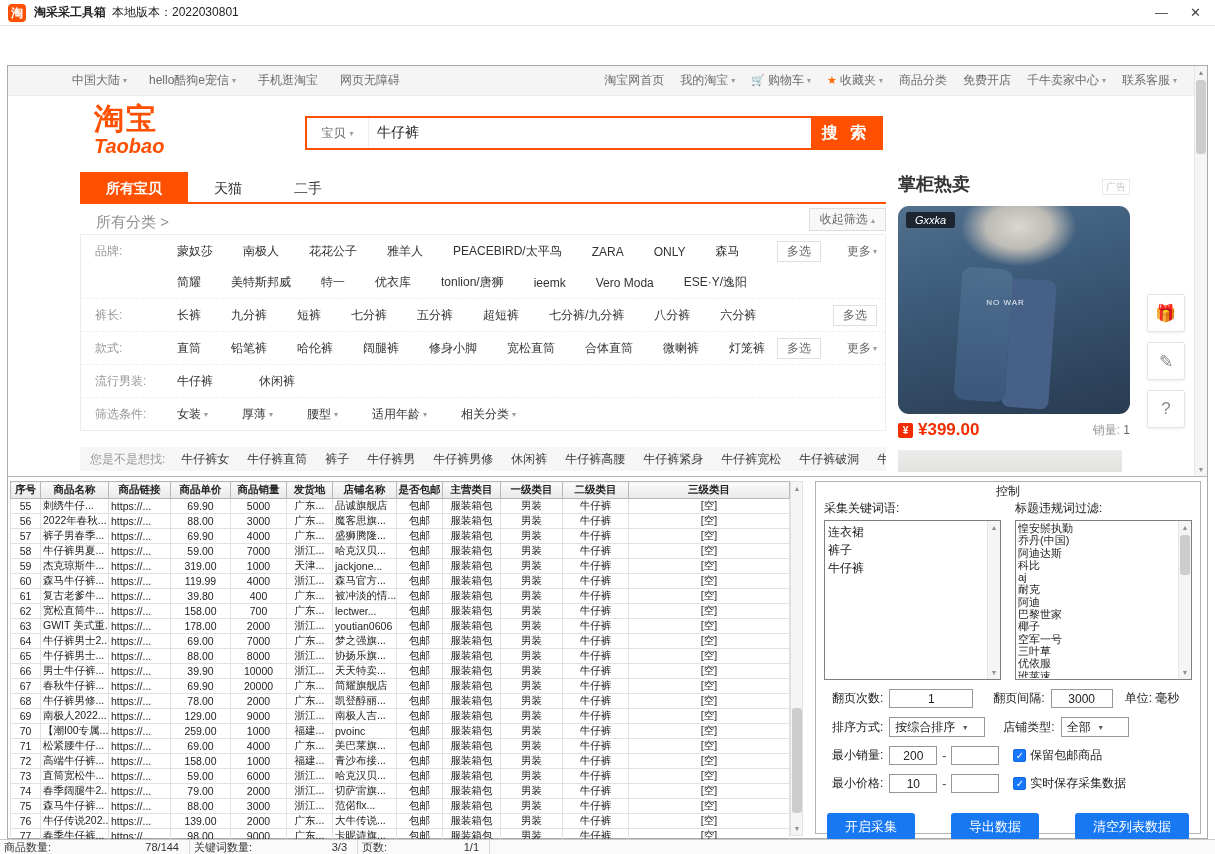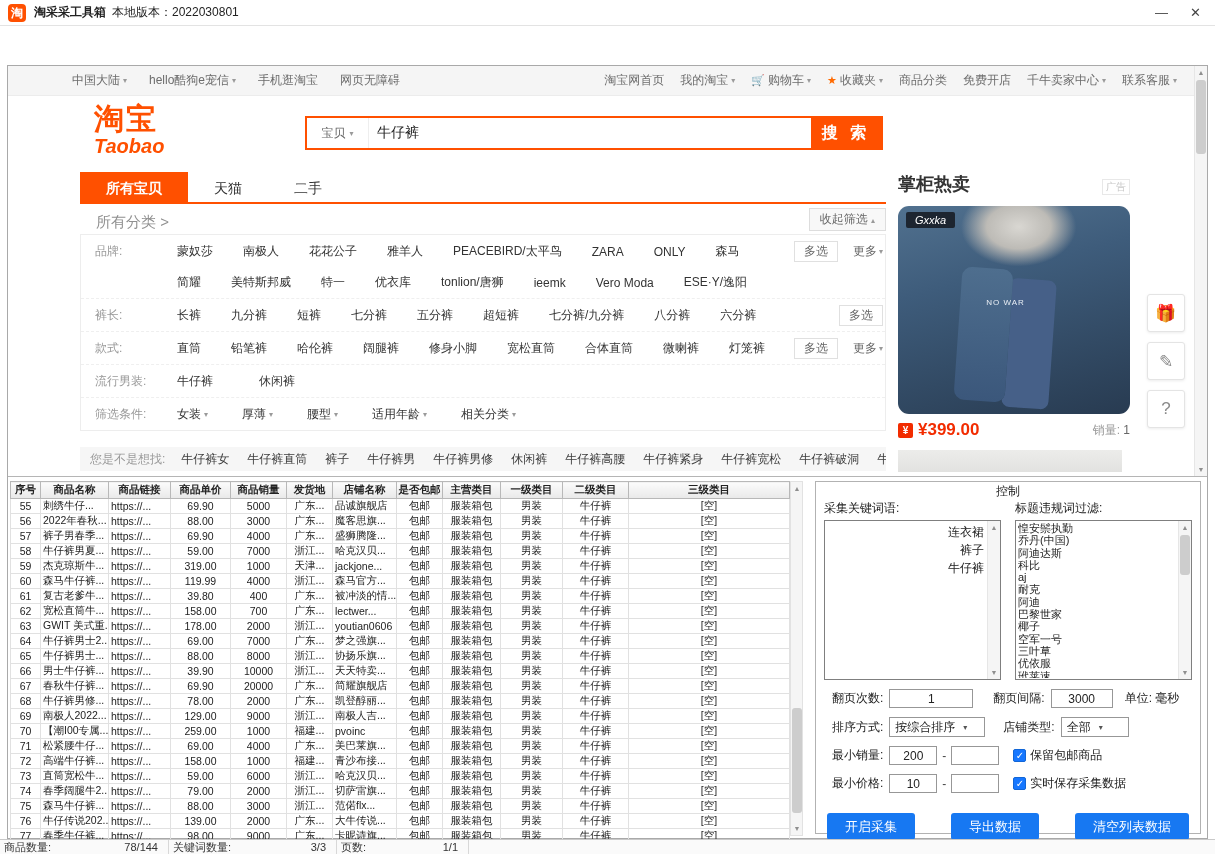--- a/index.html
+++ b/index.html
@@ -50,21 +50,21 @@
   .crumb { position:absolute; left:16px; top:9px; font-size:15px; color:#909090; }
   .collapse-btn { position:absolute; right:0; top:4px; font-size:12px; color:#666;
     border:1px solid #ddd; background:#f8f8f8; padding:2px 10px; cursor:pointer; }
 
   .filterbox { margin-left:72px; width:806px; border:1px solid #ededed; background:#fff; }
   .frow { position:relative; display:flex; padding:8px 0 7px 0; border-bottom:1px dashed #efefef; }
   .frow:last-child { border-bottom:none; }
   .flabel { width:96px; padding-left:14px; font-size:12px; color:#999; flex:none; }
   .fitems { flex:1; display:flex; flex-wrap:wrap; column-gap:30px; row-gap:12px; font-size:12px; color:#333; padding-right:120px; }
   .fitem { cursor:pointer; white-space:nowrap; display:inline-flex; align-items:center; gap:3px; }
-  .factions { position:absolute; right:2px; top:6px; display:flex; gap:15px; align-items:center; }
+  .factions { position:absolute; right:8px; top:6px; display:flex; gap:26px; align-items:center; }
   .multi-btn { border:1px solid #e0e0e0; background:#fff; color:#666; font-size:12px; padding:1px 9px; cursor:pointer; }
   .more-link { font-size:12px; color:#666; cursor:pointer; display:inline-flex; gap:2px; align-items:center; }
 
   .suggest { margin:16px 0 0 72px; width:806px; height:24px; background:#f6f6f6; display:flex;
     align-items:center; font-size:12px; padding:0 10px; gap:16px; white-space:nowrap; overflow:hidden; }
   .sg-label { color:#999; flex:none; }
   .sg-term { color:#3c3c3c; cursor:pointer; }
 
   
   .promo { position:absolute; left:890px; top:106px; width:232px; }
@@ -116,21 +116,21 @@
   
   .control { flex:1; margin:2px 6px 4px 12px; border:1px solid #b2b2b2; position:relative;
     padding:16px 8px 6px 8px; background:#fff; }
   .ctl-title { position:absolute; top:1px; left:0; right:0; text-align:center; font-size:12px; color:#222; }
   .ctl-cols { display:flex; gap:14px; margin-top:2px; }
   .ctl-col { flex:1; }
   .ctl-label { font-size:12px; color:#222; display:block; margin-bottom:3px; }
   .box { border:1px solid #7f7f7f; height:160px; position:relative; background:#fff; }
   .box textarea { position:absolute; inset:0 13px 0 0; width:calc(100% - 13px); height:100%;
     border:none; outline:none; resize:none; font-family:inherit; font-size:12px; line-height:1.5;
-    padding:2px 3px; color:#222;text-align:right; }
+    padding:2px 3px; color:#222; }
   .list { position:absolute; inset:1px 14px 1px 2px; overflow:hidden; font-size:11px; line-height:12.3px; color:#222; }
   .list div { white-space:nowrap; cursor:default; }
 
   .ctl-row { display:flex; align-items:center; margin:9px 4px 0 8px; font-size:12px; color:#222; white-space:nowrap; }
   .ti { height:19px; border:1px solid #979797; font-size:12px; padding:0 3px; font-family:inherit; color:#222; }
   .num { text-align:center; }
   .sel { border:1px solid #979797; height:20px; display:inline-flex; align-items:center;
     padding:0 5px; gap:8px; background:#fff; font-size:12px; cursor:pointer; }
   .sel .caret { font-size:8px; color:#555; }
   .dash { margin:0 5px; color:#444; }
@@ -140,21 +140,21 @@
   .ctl-buttons { display:flex; justify-content:center; gap:36px; margin-top:20px; }
   .btn-blue { background:#1778f2; color:#fff; border:none; height:27px; padding:0 18px;
     font-size:13px; border-radius:3px; cursor:pointer; font-family:inherit; }
 
   
   .statusbar { position:absolute; left:0; right:0; bottom:0; height:15px; border-top:1px solid #c9c9c9;
     background:#fafafa; display:flex; align-items:center; font-size:11px; color:#333; }
   .st-group { display:flex; align-items:center; height:100%; border-right:1px solid #d8d8d8; }
   .st-label { padding-left:4px; }
   .st-value { margin-left:auto; padding-right:10px; }
-  .g1 { width:169px; } .g2 { width:168px; } .g3 { width:132px; }
+  .g1 { width:190px; } .g2 { width:168px; } .g3 { width:132px; }
 </style>
 </head>
 <body>
 
 <div class="window">
 
   <div class="titlebar">
     <div class="app-icon">淘</div>
     <span class="app-title">淘采采工具箱</span>
     <span class="app-version">本地版本：2022030801</span>

